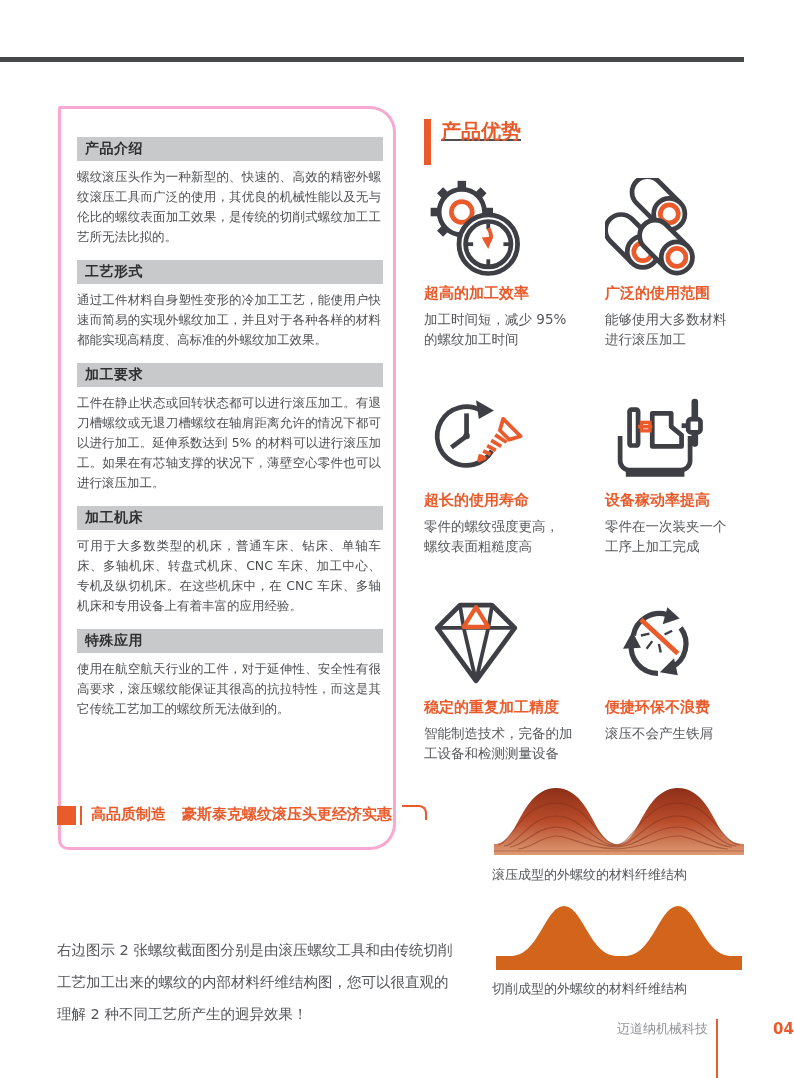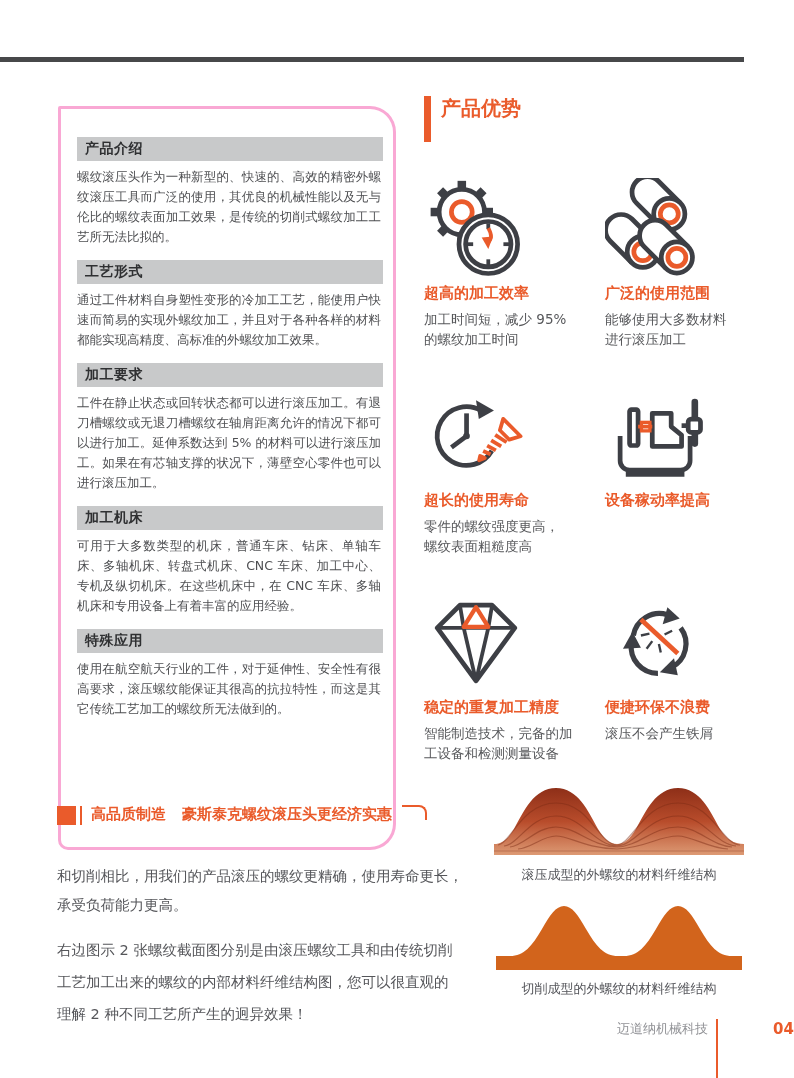--- a/index.html
+++ b/index.html
@@ -18,21 +18,21 @@
   }
   .sec-title{
     background:#c8c9ca;color:#2f3032;font-weight:bold;font-size:14px;
     padding:3px 8px;margin:0 0 6px 0;letter-spacing:.5px;
   }
   .sec-body{
     font-size:12.5px;line-height:20px;color:#4e4f52;margin:0 2px 13px 0;text-align:justify;
   }
 
   
-  .adv-header{position:absolute;left:424px;top:96px;display:flex;align-items:flex-start;}
+  .adv-header{position:absolute;left:424px;top:119px;display:flex;align-items:flex-start;text-decoration:underline;}
   .adv-accent{width:7px;height:46px;background:#EA5B2B;margin-right:10px;}
   .adv-tcn{font-size:20px;font-weight:bold;color:#EA5B2B;line-height:1.2;}
   .adv-ten{font-size:18px;color:#EA5B2B;letter-spacing:.5px;line-height:1.25;}
 
   
   .adv-grid{
     position:absolute;left:424px;top:178px;width:340px;
     display:grid;grid-template-columns:181px 159px;grid-auto-rows:207px;
   }
   .adv-icon{height:104px;width:112px;display:flex;align-items:center;}
@@ -48,21 +48,21 @@
   .banner-corner{flex:1;min-width:20px;height:13px;border-top:2px solid #EA5B2B;border-right:2px solid #EA5B2B;border-top-right-radius:8px;margin-left:10px;}
 
   .para{position:absolute;left:57px;width:408px;color:#55565a;white-space:pre-line;}
   .para1{top:847px;font-size:14.5px;line-height:29px;}
   .para2{top:919px;font-size:14.5px;line-height:32px;}
 
   
   .fig-img{position:absolute;left:492px;width:254px;}
   .fig1{top:781px;height:80px;}
   .fig2{top:900px;height:74px;}
-  .fig-cap{position:absolute;left:492px;width:254px;text-align:center;font-size:13px;color:#54555a;}
+  .fig-cap{position:absolute;left:492px;width:254px;font-size:13px;color:#54555a;}
   .cap1{top:866px;}
   .cap2{top:980px;}
 
   
   .footer-company{position:absolute;left:492px;top:1019px;width:216px;text-align:right;font-size:13px;color:#919296;line-height:20px;}
   .footer-rule{position:absolute;left:716px;top:1019px;width:2px;height:59px;background:#EA5B2B;}
   .footer-num{position:absolute;left:725px;top:1019px;font-size:15px;font-weight:bold;color:#EA5B2B;line-height:20px;margin-left:48px;}
 </style>
 </head>
 <body>
@@ -188,20 +188,22 @@
             <rect x="88" y="36" width="13" height="14" rx="3"></rect>
             <path d="M81,43 H88" fill="none"></path>
           </g>
           <g fill="none" stroke="#EA5B2B">
             <path d="M35,44 H50" stroke-width="4"></path>
             <rect x="38.5" y="39.5" width="9" height="9" stroke-width="3.5"></rect>
           </g>
         </svg>
       </div>
       <div class="adv-title">设备稼动率提高</div>
+      <div class="adv-desc">零件在一次装夹一个
+工序上加工完成</div>
     </div>
 
     <div class="adv-cell">
       <div class="adv-icon">
         <svg viewBox="0 0 110 110">
           <g fill="none" stroke="#3D3F45" stroke-width="5" stroke-linejoin="round">
             <path d="M14,38 L38,14 H72 L96,38 L55,94 Z"></path>
             <path d="M14,38 H96" stroke-width="4"></path>
             <path d="M38,14 L42,38" stroke-width="4"></path>
             <path d="M72,14 L68,38" stroke-width="4"></path>
@@ -247,22 +249,20 @@
   <div class="banner">
     <div class="banner-sq"></div>
     <div class="banner-vd"></div>
     <div class="banner-text">
       <span>高品质制造</span>
       <span>豪斯泰克螺纹滚压头更经济实惠</span>
     </div>
     <div class="banner-corner"></div>
   </div>
 
-  <p class="para para1">和切削相比，用我们的产品滚压的螺纹更精确，使用寿命更长，
-承受负荷能力更高。</p>
   <p class="para para2">右边图示 2 张螺纹截面图分别是由滚压螺纹工具和由传统切削
 工艺加工出来的螺纹的内部材料纤维结构图，您可以很直观的
 理解 2 种不同工艺所产生的迥异效果！</p>
 
   <div class="fig-img fig1">
     <svg viewBox="0 0 254 80" width="254" height="80">
       <defs>
         <linearGradient id="gRoll" x1="0" y1="0" x2="0" y2="1">
           <stop offset="0" stop-color="#8E2F18"></stop>
           <stop offset="0.5" stop-color="#B84C2B"></stop>

